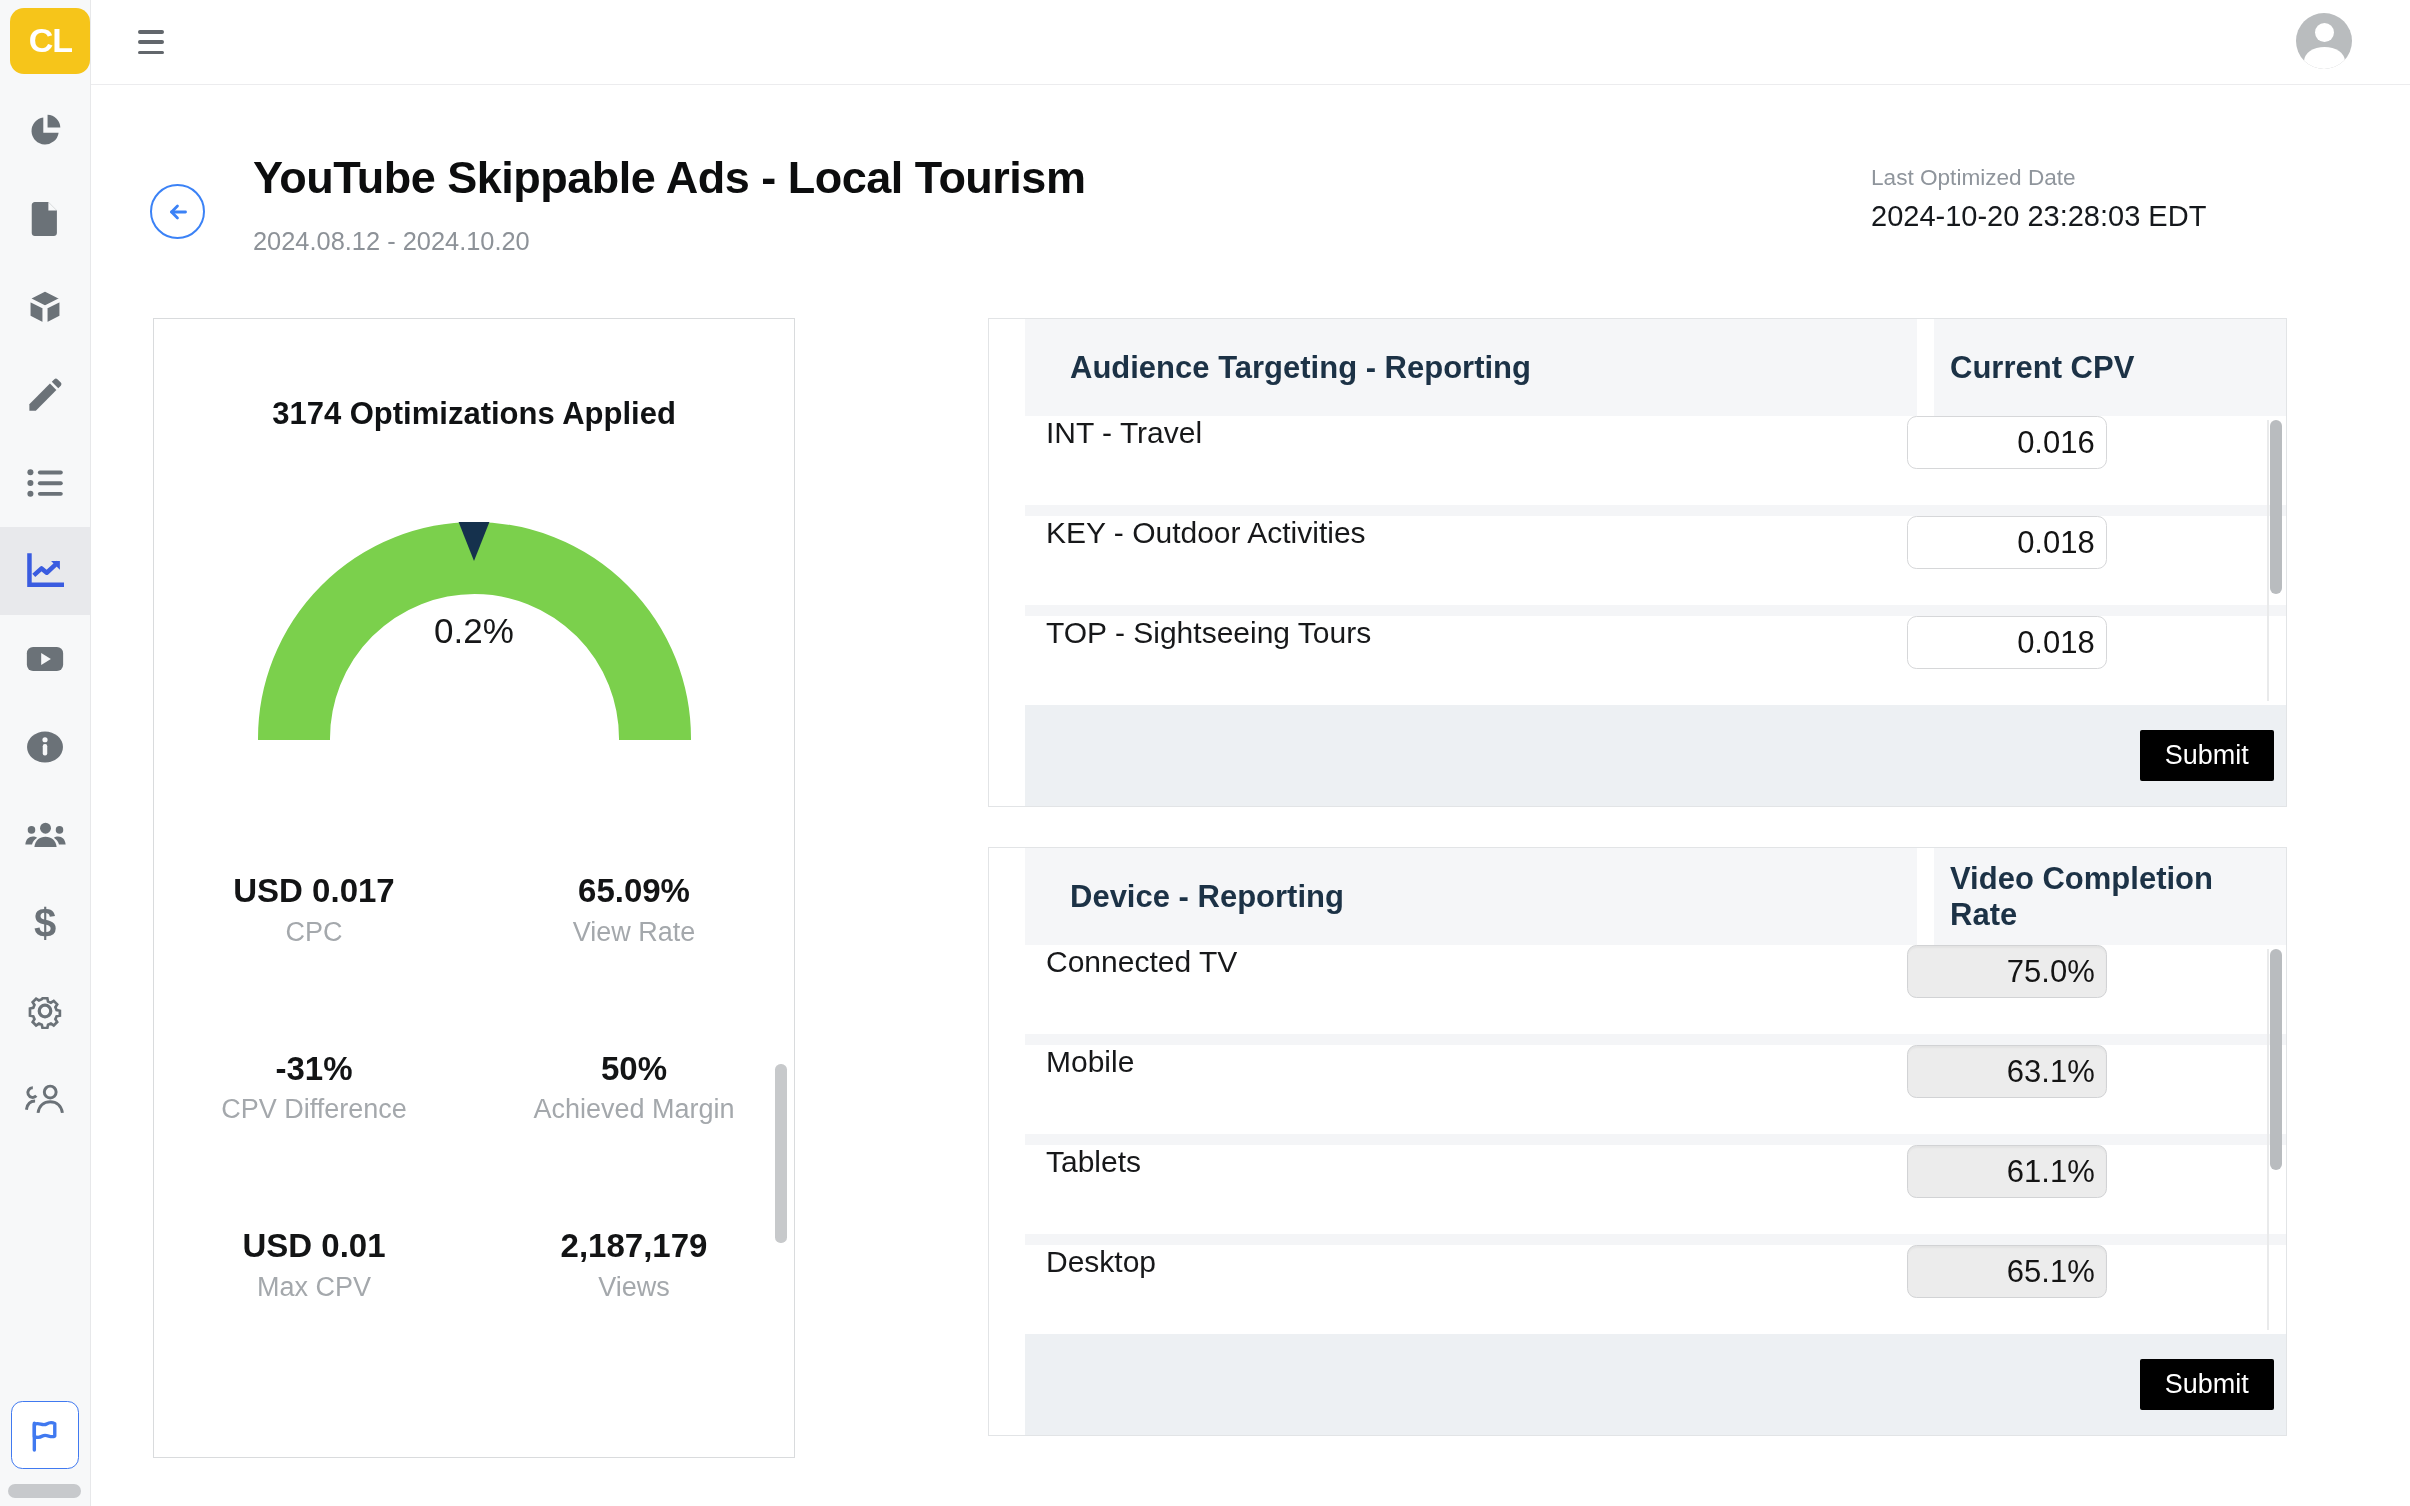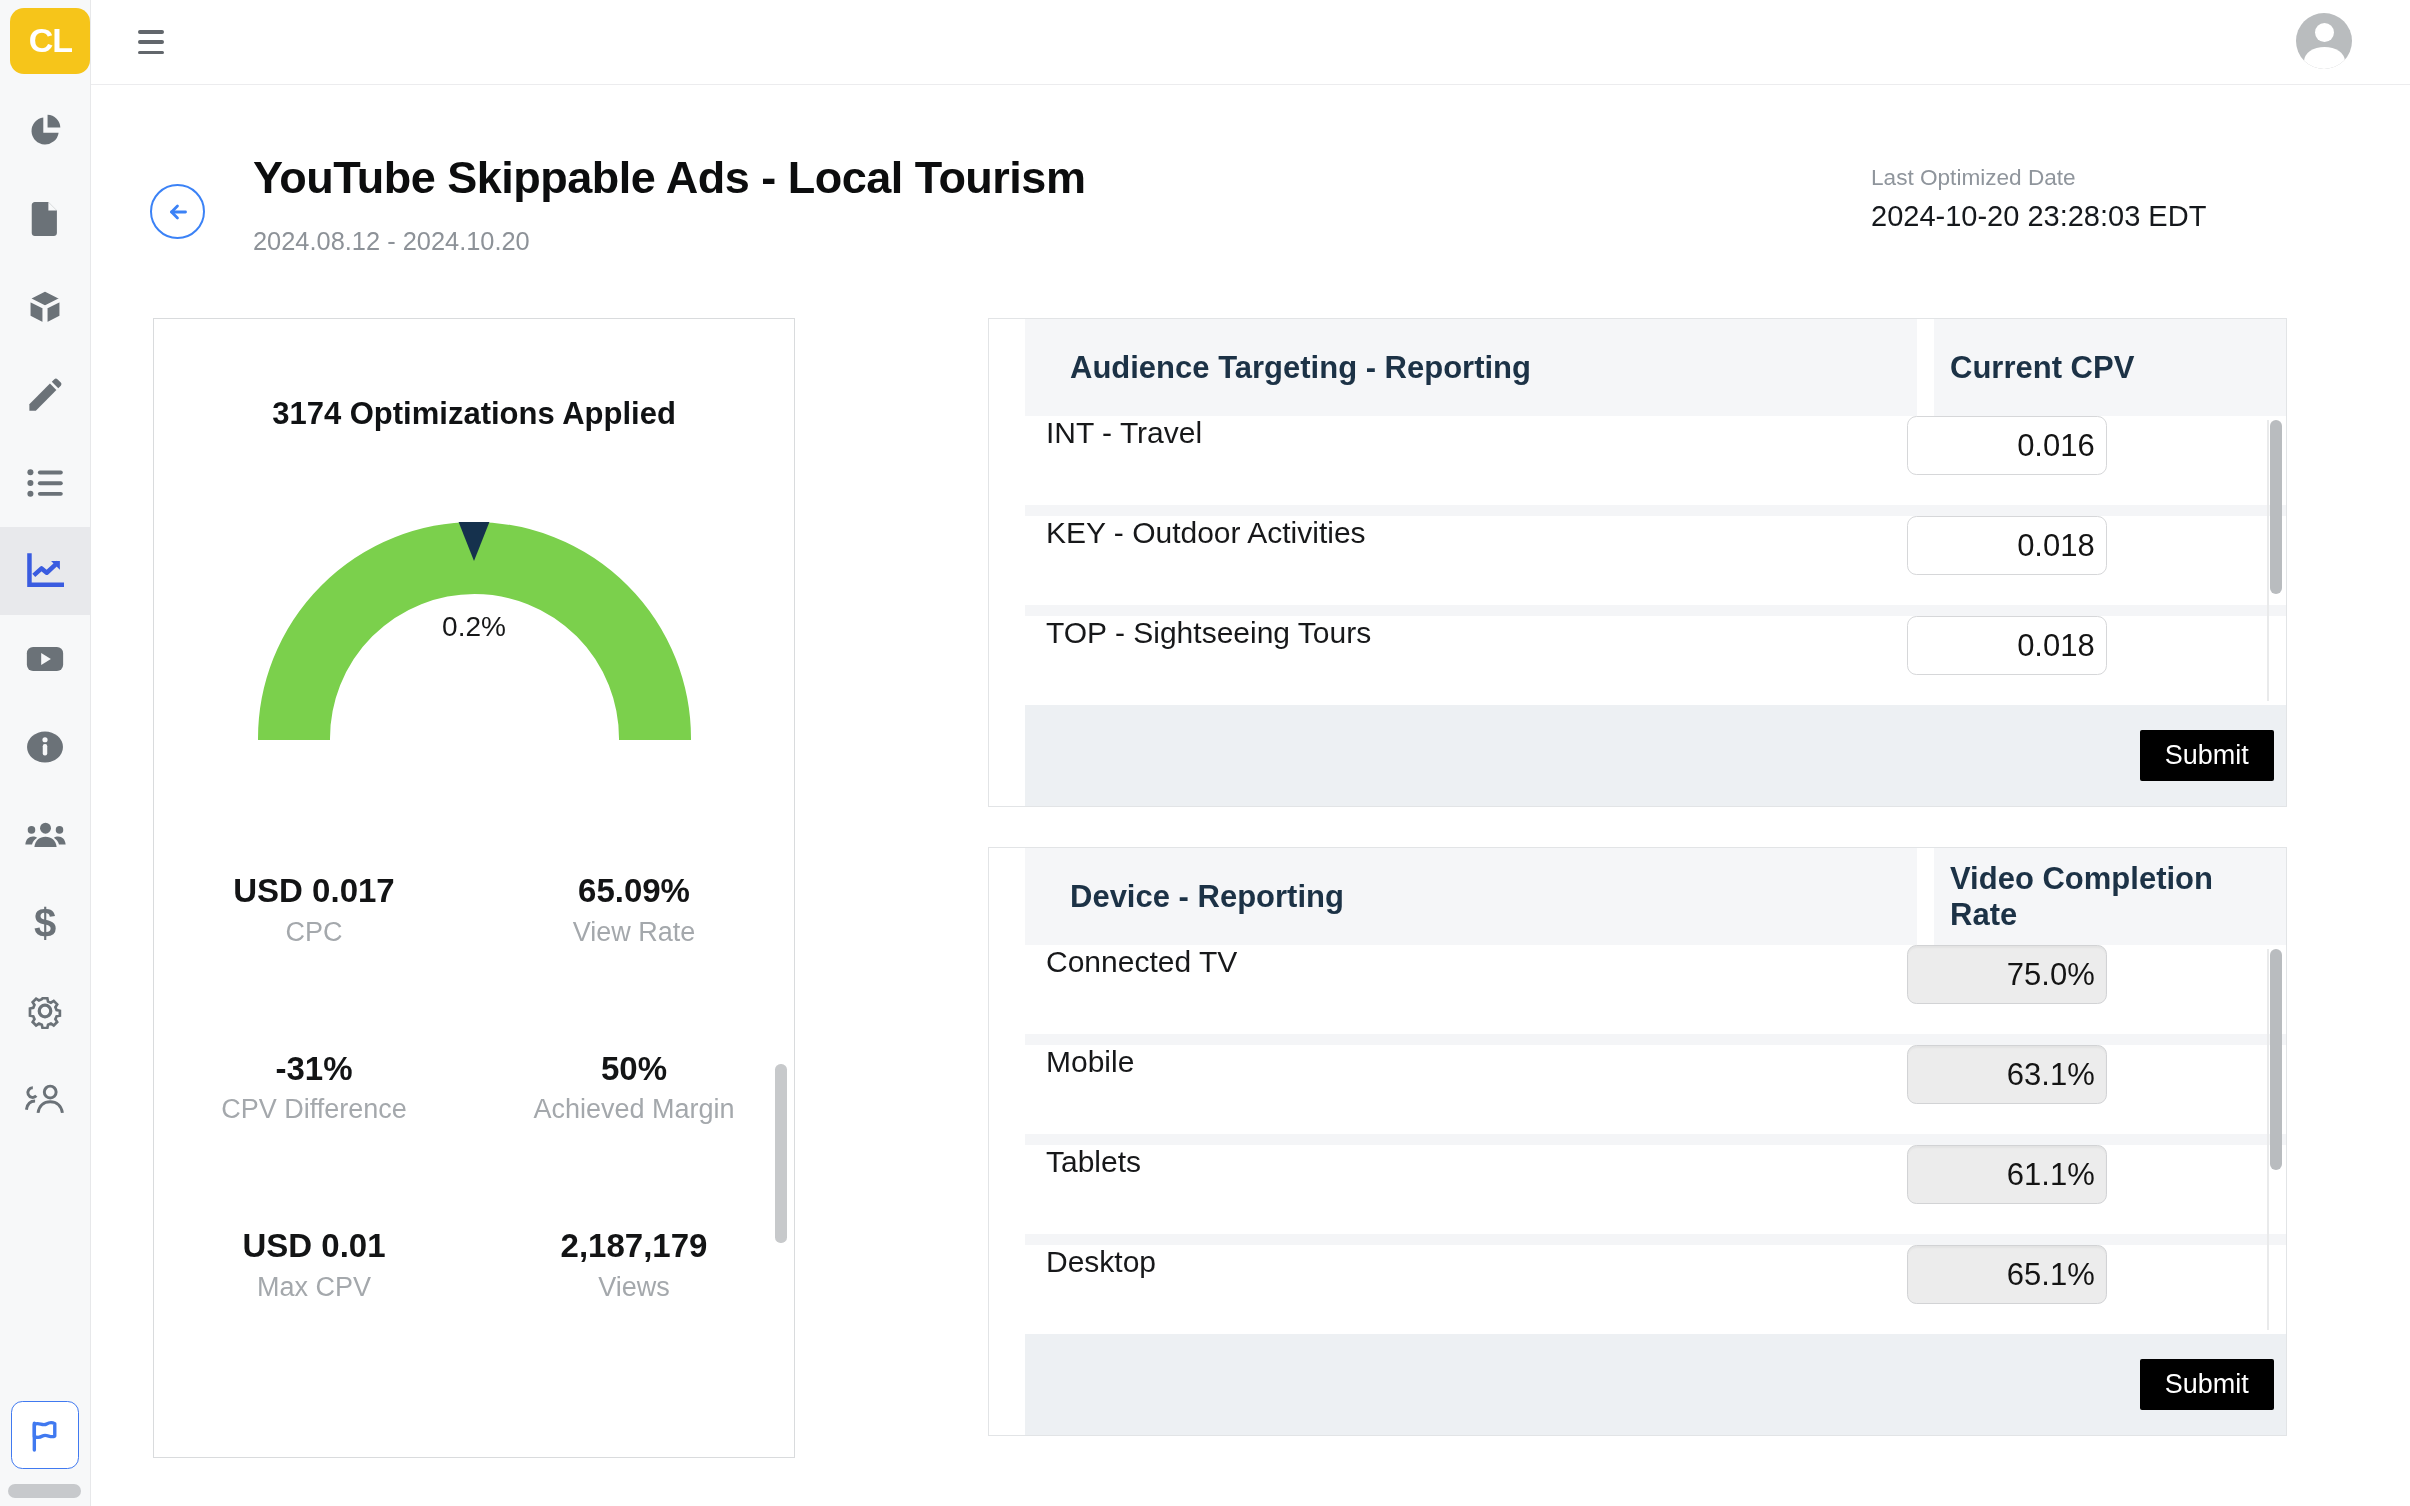--- a/index.html
+++ b/index.html
@@ -41,42 +41,42 @@
   .meta-label { font-size:22.6px; color:#8f959c; }
   .meta-value { margin-top:9.4px; font-size:29px; color:#15181c; }
 
   
   .card { position:absolute; left:62px; top:232px; width:642px; height:1140px; background:#fff; border:0.9px solid #d9dbdd; }
   .card-title { margin-top:77px; text-align:center; font-size:31px; font-weight:700; color:#101214; }
   .gauge { position:relative; width:433px; height:218px; margin:90px auto 0; overflow:hidden; }
   .gauge-arc { position:absolute; left:0; top:0; width:433px; height:433px; border-radius:50%; border:72px solid #7bd04c; }
   .gauge-pointer { position:absolute; left:50%; top:-3.8px; transform:translateX(-50%); width:0; height:0;
                    border-left:17px solid transparent; border-right:17px solid transparent; border-top:43px solid #15314d; }
-  .gauge-value { position:absolute; left:0; top:89px; width:100%; text-align:center; font-size:28px; font-weight:500; color:#161718; }
+  .gauge-value { position:absolute; left:0; top:89px; width:100%; text-align:center; font-size:35px; font-weight:500; color:#161718; }
   .gauge-status { position:absolute; left:0; top:134px; width:100%; text-align:center; font-size:30px; color:#b4b7ba; }
   .stats { margin-top:132px; display:grid; grid-template-columns:1fr 1fr; row-gap:102px; text-align:center; }
   .stat-value { font-size:33px; font-weight:700; color:#131415; }
   .stat-label { margin-top:6.6px; font-size:27px; color:#a4a8ac; }
   .card-scroll { position:absolute; right:7.5px; top:745px; width:11.3px; height:179px; background:#c7c9cb; border-radius:5.6px; }
 
   
   .table { position:absolute; left:897px; width:1299px; border:0.9px solid #e2e4e6; background:#fff;padding-left:36px; }
   .table-1 { top:232px; }
   .table-2 { top:761px; }
   .t-head { display:flex; height:97px; }
   .t-head-name { flex:0 0 892px; background:#f5f6f8; display:flex; align-items:center; padding-left:45px;
                  font-size:31px; font-weight:700; color:#1c3246; }
   .t-head-gap { flex:0 0 17px; background:#fff; }
   .t-head-value { flex:1; background:#f5f6f8; display:flex; align-items:center; padding-left:16px;
                   font-size:31px; font-weight:700; color:#1c3246; }
   .t-body { position:relative; background:#fff; }
   .t-row { height:100px; border-top:11.3px solid #f4f5f7; display:flex; align-items:flex-start; }
   .t-row:first-child { height:89px; border-top:none; }
   .t-row-name { padding-left:21px; font-size:30px; color:#17181a; }
-  .cpv-input { margin-left:auto; margin-right:179px; width:200px; height:59px; border:1.9px solid #d6d7d9; border-radius:9.4px;
+  .cpv-input { margin-left:auto; margin-right:179px; width:200px; height:53px; border:1.9px solid #d6d7d9; border-radius:9.4px;
                background:#fff; font-family:"Liberation Sans", sans-serif; font-size:31px; color:#141414;
                text-align:right; padding-right:11.3px; outline:none; }
   .cpv-input:disabled { background:#ececec; border-color:#d2d3d5; color:#141414; box-shadow:inset 0 1.9px 1.9px rgba(0,0,0,0.04); }
   .t-scroll-track { position:absolute; right:17px; top:3.8px; bottom:3.8px; width:1.9px; background:#e9eaeb; }
   .t-scroll-thumb { position:absolute; right:3.8px; width:12.2px; background:#b9bcbf; border-radius:6.6px; }
   .thumb-1 { top:3.8px; height:174px; }
   .thumb-2 { top:3.8px; height:221px; }
   .t-foot { height:101px; background:#edf0f3; display:flex; align-items:center; justify-content:flex-end; padding-right:12.2px; }
   .submit-btn { width:134px; height:51px; background:#000000; color:#fff; border:none; border-radius:2px;
                 font-family:"Liberation Sans", sans-serif; font-size:27px; cursor:pointer; }

